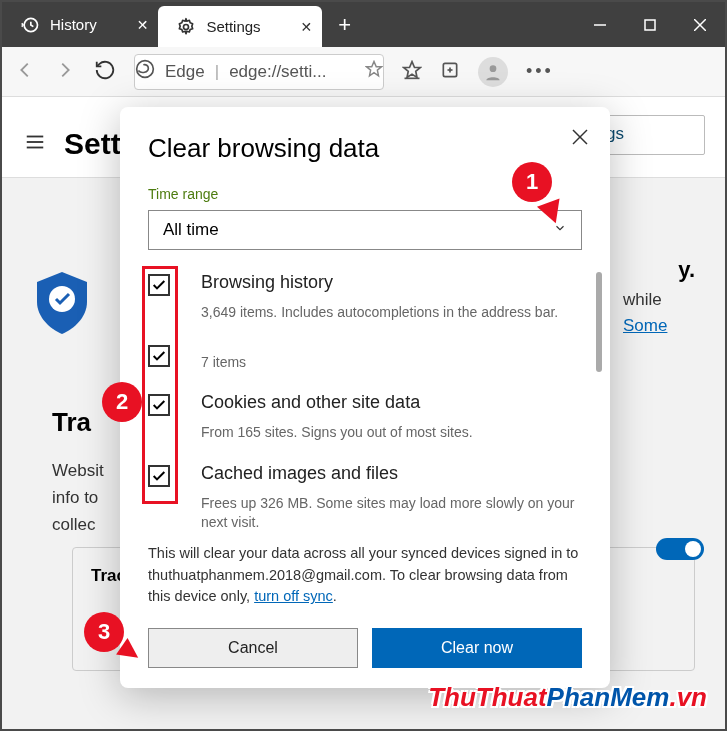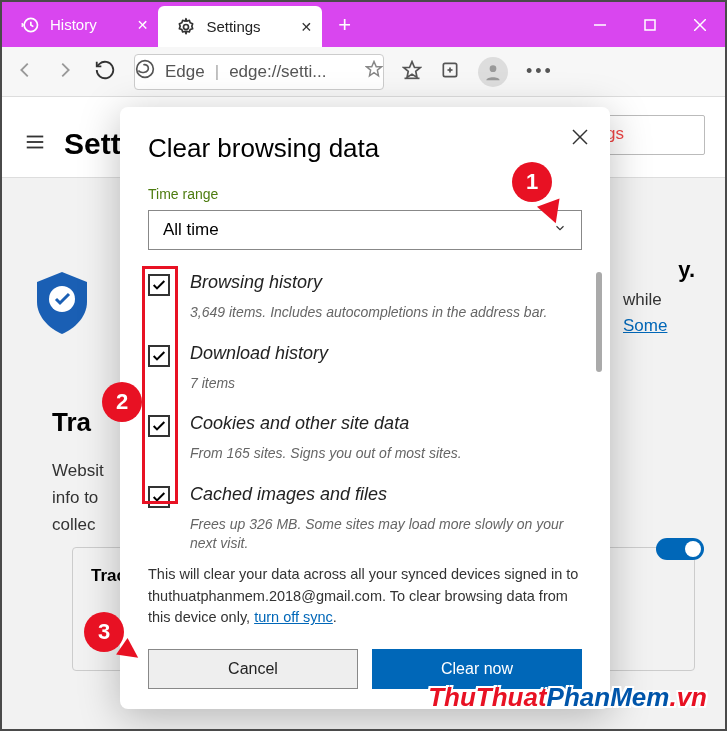--- a/index.html
+++ b/index.html
@@ -1,39 +1,39 @@
 <!DOCTYPE html>
 <html><head>
 <meta charset="utf-8">
 <style>
   * { box-sizing: border-box; margin: 0; padding: 0; font-family: "Segoe UI", sans-serif; }
   body { width: 727px; height: 731px; background: #fff; position: relative; overflow: hidden; border: 2px solid #4a4a4a; }
 
-  .titlebar { height: 45px; background: #d946ef; display: flex; align-items: stretch; }
+  .titlebar { height: 45px; background: #404040; display: flex; align-items: stretch; }
   .tab { display: flex; align-items: center; padding: 0 10px 0 18px; color: #fff; font-size: 15px; position: relative; }
   .tab.active { background: #fff; color: #222; border-radius: 6px 6px 0 0; margin-top: 4px; }
   .tab .icon { margin-right: 10px; display: flex; }
   .tab .close { margin-left: 40px; font-size: 14px; cursor: pointer; }
   .tab-add { color: #fff; padding: 0 16px; display:flex; align-items:center; font-size: 22px; }
   .win-controls { margin-left: auto; display: flex; }
   .win-btn { width: 50px; display:flex; align-items:center; justify-content:center; color:#fff; }
 
   .toolbar { height: 50px; background: #f7f7f7; display:flex; align-items:center; padding: 0 12px; gap: 18px; border-bottom: 1px solid #ddd; }
   .nav-arrow { color:#999; }
   .reload { color:#333; }
   .addr { flex: 0 0 250px; height: 36px; border:1px solid #ccc; border-radius:4px; background:#fff; display:flex; align-items:center; padding:0 0; gap:10px; color:#555; font-size:17px; }
   .addr .label { color:#555; }
   .addr .sep { color:#aaa; }
   .tool-icon { color:#555; }
   .avatar { width:30px; height:30px; border-radius:50%; background:#ddd; display:flex; align-items:center; justify-content:center; }
 
   .page-bg { position:absolute; top:95px; left:0; right:0; bottom:0; background:#f2f2f2; }
   .page-header { display:flex; align-items:center; padding: 30px 22px 16px; gap:18px; border-bottom:1px solid #ddd; background:#fff; }
   .page-title { font-size:30px; font-weight:600; }
-  .search-box-bg { position:absolute; right:20px; top:18px; width:110px; height:40px; border:1px solid #bbb; background:#fff; padding:8px 10px; color:#ef4444; border-radius:2px; font-size:17px; }
+  .search-box-bg { position:absolute; right:20px; top:18px; width:110px; height:40px; border:1px solid #bbb; background:#fff; padding:8px 10px; color:#0c4a6e; border-radius:2px; font-size:17px; }
   .shield { position:absolute; left:30px; top:170px; }
   .privacy-label { position:absolute; right:30px; top:160px; font-size:22px; font-weight:600; }
   .privacy-text { position:absolute; right:32px; top:190px; width:70px; font-size:17px; color:#333; line-height:1.5; }
   .learn-link { color:#0067b8; text-decoration:underline; }
 
   .track-title { position:absolute; left:50px; top:310px; font-size:26px; font-weight:600; }
   .track-text { position:absolute; left:50px; top:360px; right:30px; font-size:17px; line-height:1.6; color:#333; }
 
   .panel { position:absolute; left:70px; top:450px; right:30px; border:1px solid #ccc; border-radius:4px; padding:18px; }
   .panel-label { font-size:17px; font-weight:600; }
@@ -41,21 +41,21 @@
   .toggle::after { content:""; position:absolute; right:3px; top:3px; width:16px; height:16px; background:#fff; border-radius:50%; }
 
   
   .modal { position:absolute; left:118px; top:105px; width:490px; background:#fff; border-radius:8px; box-shadow:0 8px 40px rgba(0,0,0,0.25); padding:26px 28px 20px; }
   .modal-title { font-size:26px; font-weight:400; margin-bottom:22px; }
   .modal-close { position:absolute; right:22px; top:22px; cursor:pointer; }
   .field-label { font-size:14px; color:#4d7c0f; margin-bottom:8px; }
   .select { border:1px solid #888; height:40px; display:flex; align-items:center; padding:0 14px; font-size:17px; margin-bottom:22px; justify-content:space-between; }
 
   .options { position:relative; }
-  .opt-row { display:flex; gap:20px; margin-bottom:20px;font-style:italic; }
+  .opt-row { display:flex; gap:31px; margin-bottom:20px; }
   .cb { width:22px; height:22px; border:2px solid #333; flex-shrink:0; display:flex; align-items:center; justify-content:center; margin-top:2px; }
   .opt-title { font-size:18px; font-weight:400; color:#222; }
   .opt-sub { font-size:14px; color:#666; line-height:1.4; margin-top:10px; }
   .red-box { position:absolute; left:-6px; top:-6px; width:36px; height:238px; border:3px solid #e81123; }
   .scroll-thumb { position:absolute; right:-20px; top:0; width:6px; height:100px; background:#aaa; border-radius:3px; }
 
   .note { font-size:14.5px; line-height:1.5; color:#333; margin:6px 0 20px; }
   .link { color:#0067b8; text-decoration:underline; }
 
   .btns { display:flex; gap:14px; }
@@ -220,21 +220,20 @@
           <div class="opt-sub">3,649 items. Includes autocompletions in the address bar.</div>
         </div>
     </div>
     <div class="opt-row">
       <div class="cb">
           <svg width="16" height="16" viewBox="0 0 24 24" stroke="#000" stroke-width="3" fill="none">
             <path d="M4 12l5 5L20 6"></path>
           </svg>
         </div>
       <div>
-          <div class="opt-title">Download history</div>
           <div class="opt-sub">7 items</div>
         </div>
     </div>
     <div class="opt-row">
       <div class="cb">
           <svg width="16" height="16" viewBox="0 0 24 24" stroke="#000" stroke-width="3" fill="none">
             <path d="M4 12l5 5L20 6"></path>
           </svg>
         </div>
       <div>

